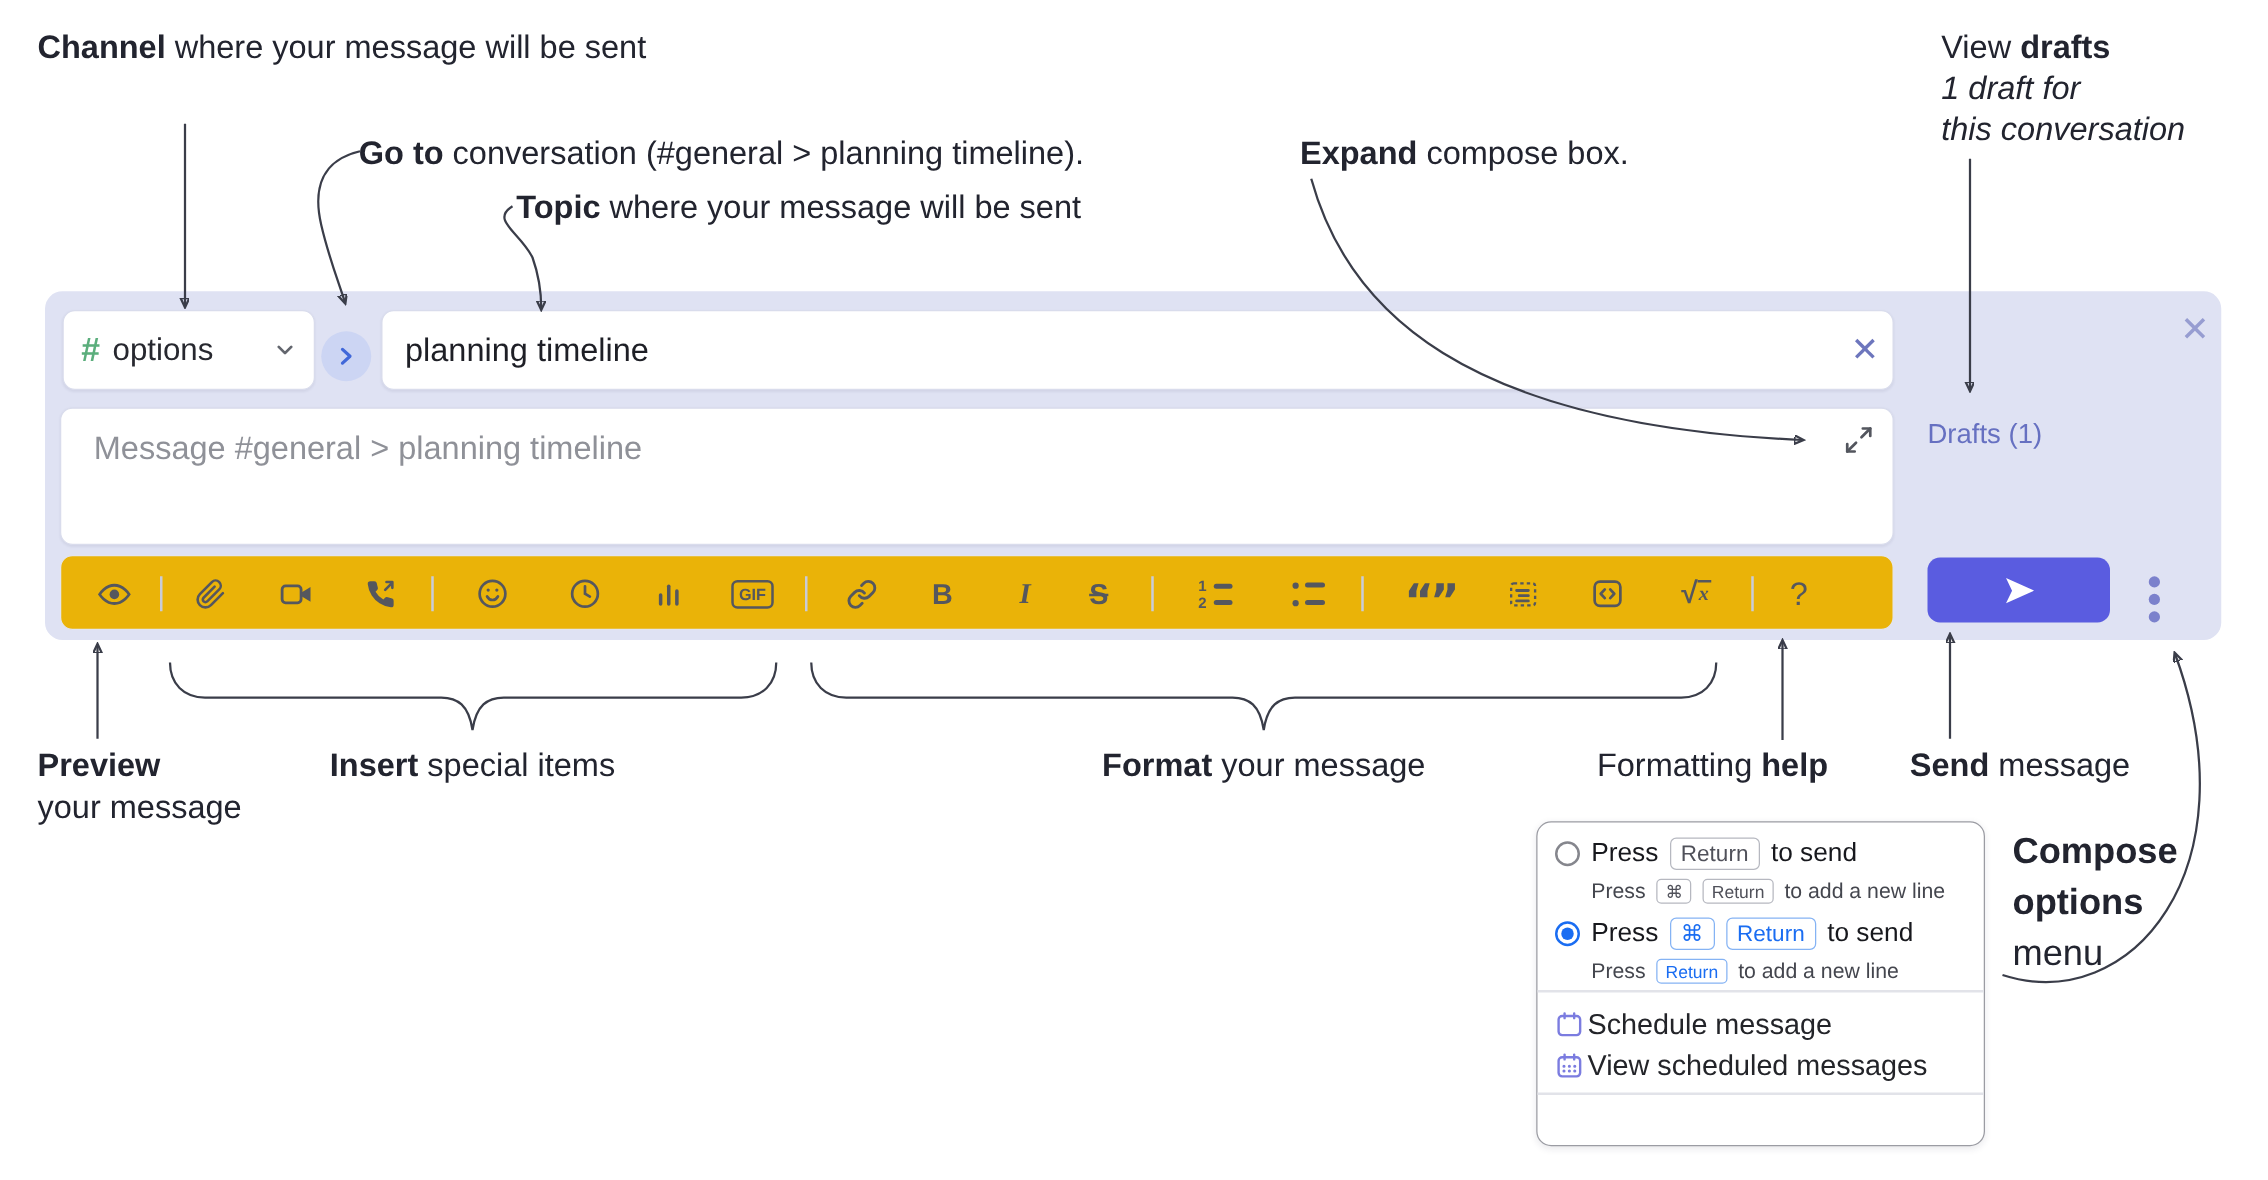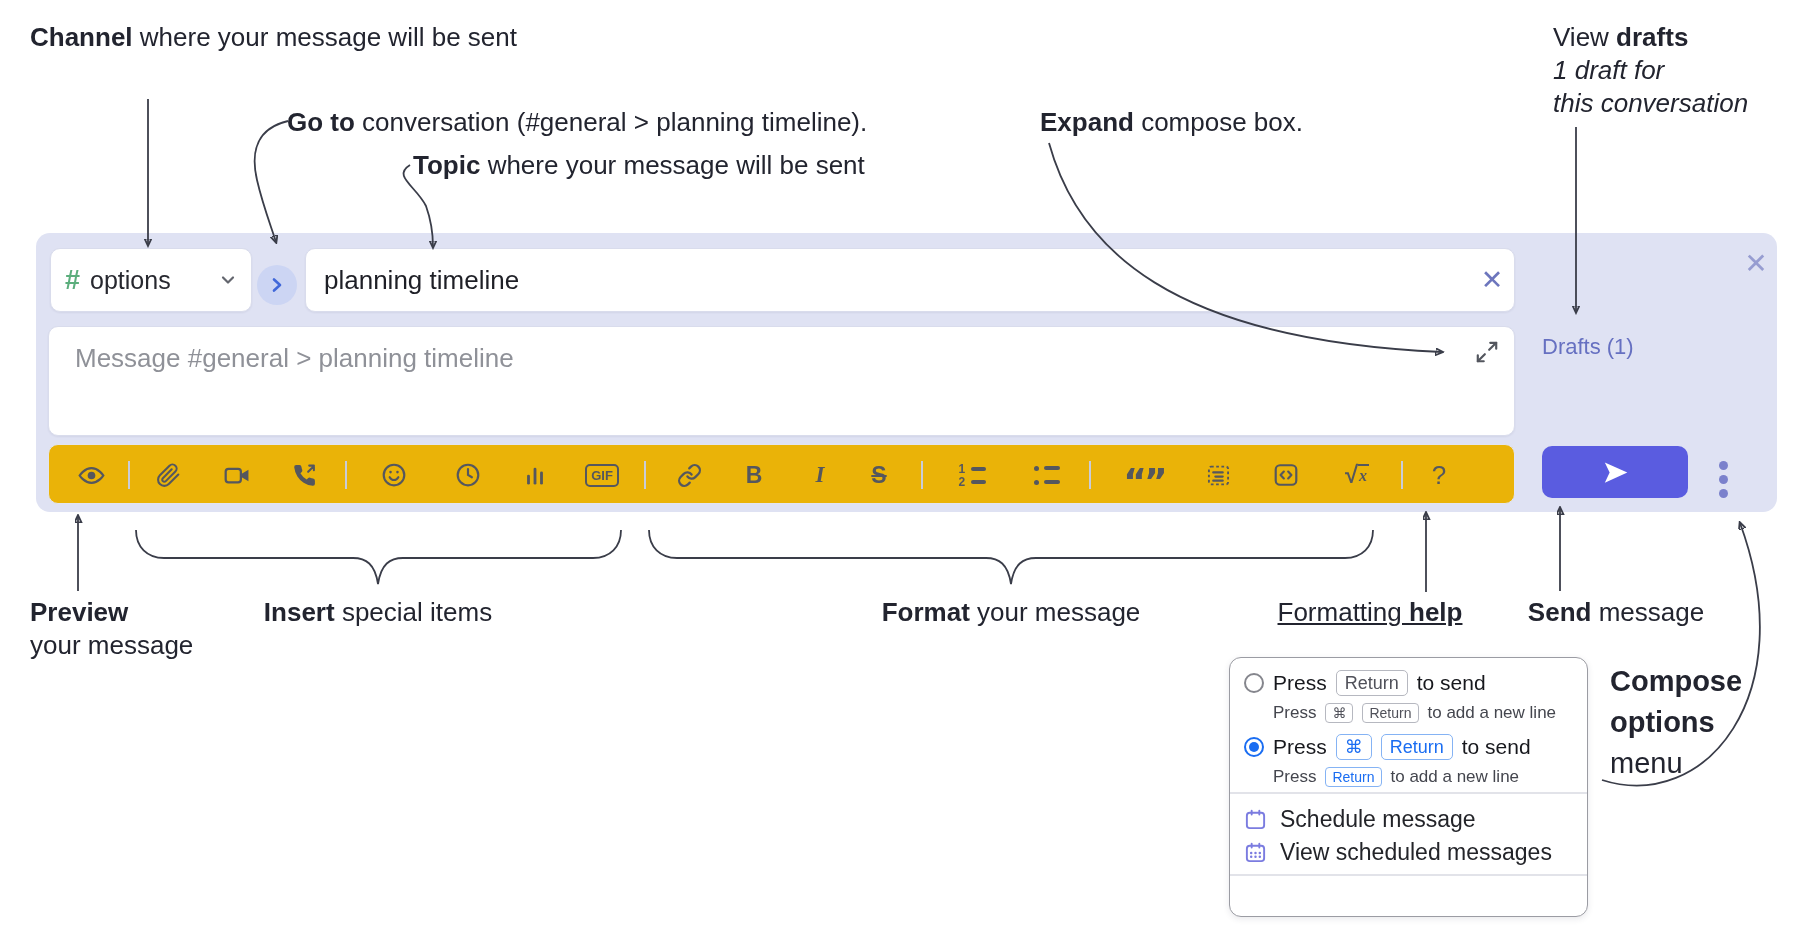--- a/index.html
+++ b/index.html
@@ -79,21 +79,21 @@
   .psub { font-size:17px; color:#44464e; }
   .radio { width:20px; height:20px; border:2px solid #85868d; border-radius:50%; flex:0 0 auto; position:relative; }
   .radio.sel { border-color:#1a6df2; }
   .radio.sel::after { content:""; position:absolute; left:3px; top:3px; width:10px; height:10px;
                       border-radius:50%; background:#1a6df2; }
   .kbd { display:inline-block; border:1.5px solid #b6b8c0; border-radius:5px; background:#fff;
          color:#50515a; font-size:18px; line-height:24px; padding:0 8px; }
   .kbd.sm { font-size:14px; line-height:18px; padding:0 6px; border-radius:4px; }
   .kbd.blue { border-color:#85b3f4; color:#1a6df2; }
   .pdiv { position:absolute; left:0; right:0; height:1.5px; background:#e2e3e9; }
-  .pitem { position:absolute; left:14px; right:10px; height:30px; display:flex; align-items:center; gap:13px;
+  .pitem { position:absolute; left:14px; right:10px; height:30px; display:flex; align-items:center; gap:3px;
            font-size:23px; color:#232429; cursor:pointer; }
   .pitem svg { flex:0 0 auto; }
 
   
   #overlay { position:absolute; left:0; top:0; width:1814px; height:944px; pointer-events:none; }
   #overlay path, #overlay line { stroke:#3a3d49; stroke-width:1.8; fill:none; }
 </style>
 </head>
 <body>
 
@@ -291,21 +291,21 @@
   </div>
 
   <div class="ann center" style="left:228px; top:596px; width:300px;">
     <span class="b">Insert</span><span> special items</span>
   </div>
 
   <div class="ann center" style="left:861px; top:596px; width:300px;">
     <span class="b">Format</span><span> your message</span>
   </div>
 
-  <div class="ann center" style="left:1245px; top:596px; width:250px;text-decoration:underline;">
+  <div class="ann center" style="left:1245px; top:596px; width:250px;">
     <span>Formatting </span><span class="b">help</span>
   </div>
 
   <div class="ann center" style="left:1491px; top:596px; width:250px;">
     <span class="b">Send</span><span> message</span>
   </div>
 
   <div class="ann" style="left:1610px; top:661px; font-size:29px; line-height:41px;">
     <span class="b">Compose</span><br>
     <span class="b">options</span><br>

